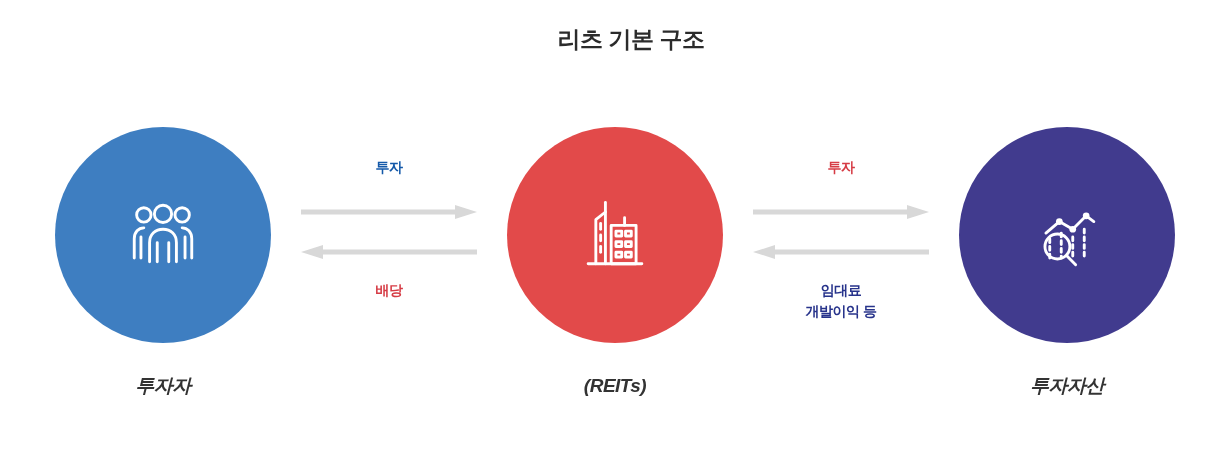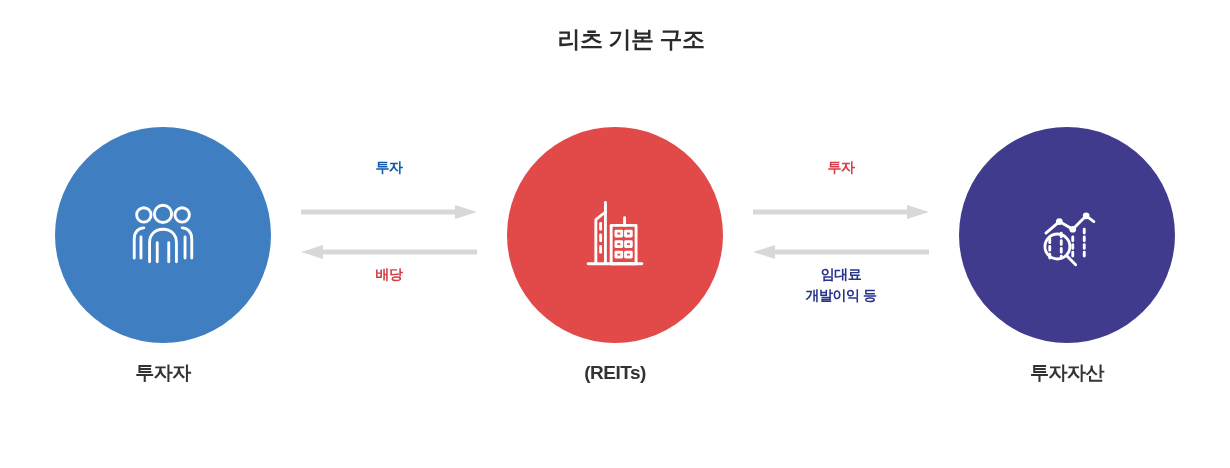--- a/index.html
+++ b/index.html
@@ -15,35 +15,35 @@
   .row {
     display:flex; justify-content:space-between; align-items:flex-start;
     padding:0 55px; margin-top:72px;
   }
   .node { display:flex; flex-direction:column; align-items:center; width:216px; }
   .circle {
     width:216px; height:216px; border-radius:50%;
     display:flex; align-items:center; justify-content:center;
   }
   .node-label {
-    margin-top:17px; font-size:19px; font-weight:bold; color:#333;
-    text-align:center; line-height:1.4; letter-spacing:-0.5px;
+    margin-top:30px; font-size:19px; font-weight:bold; color:#333;
+    text-align:center; line-height:1.4; letter-spacing:-0.5px;font-style:italic;
   }
   .flow-group {
     width:190px; display:flex; flex-direction:column; align-items:center;
     margin-top:30px;
   }
   .flow-label {
     font-size:14px; font-weight:bold; text-align:center; line-height:1.5;
     white-space:pre-line; letter-spacing:-0.5px;
   }
   .arrow { line-height:0; display:block; }
   .arrow.first { margin-top:26px; }
   .arrow.second { margin-top:24px; }
-  .flow-label.bottom { margin-top:4px; }
+  .flow-label.bottom { margin-top:20px; }
   .icon-svg { display:block; }
 </style>
 </head>
 <body>
 
 <div class="page">
 
   <div class="title">리츠 기본 구조</div>
 
   <div class="row">

